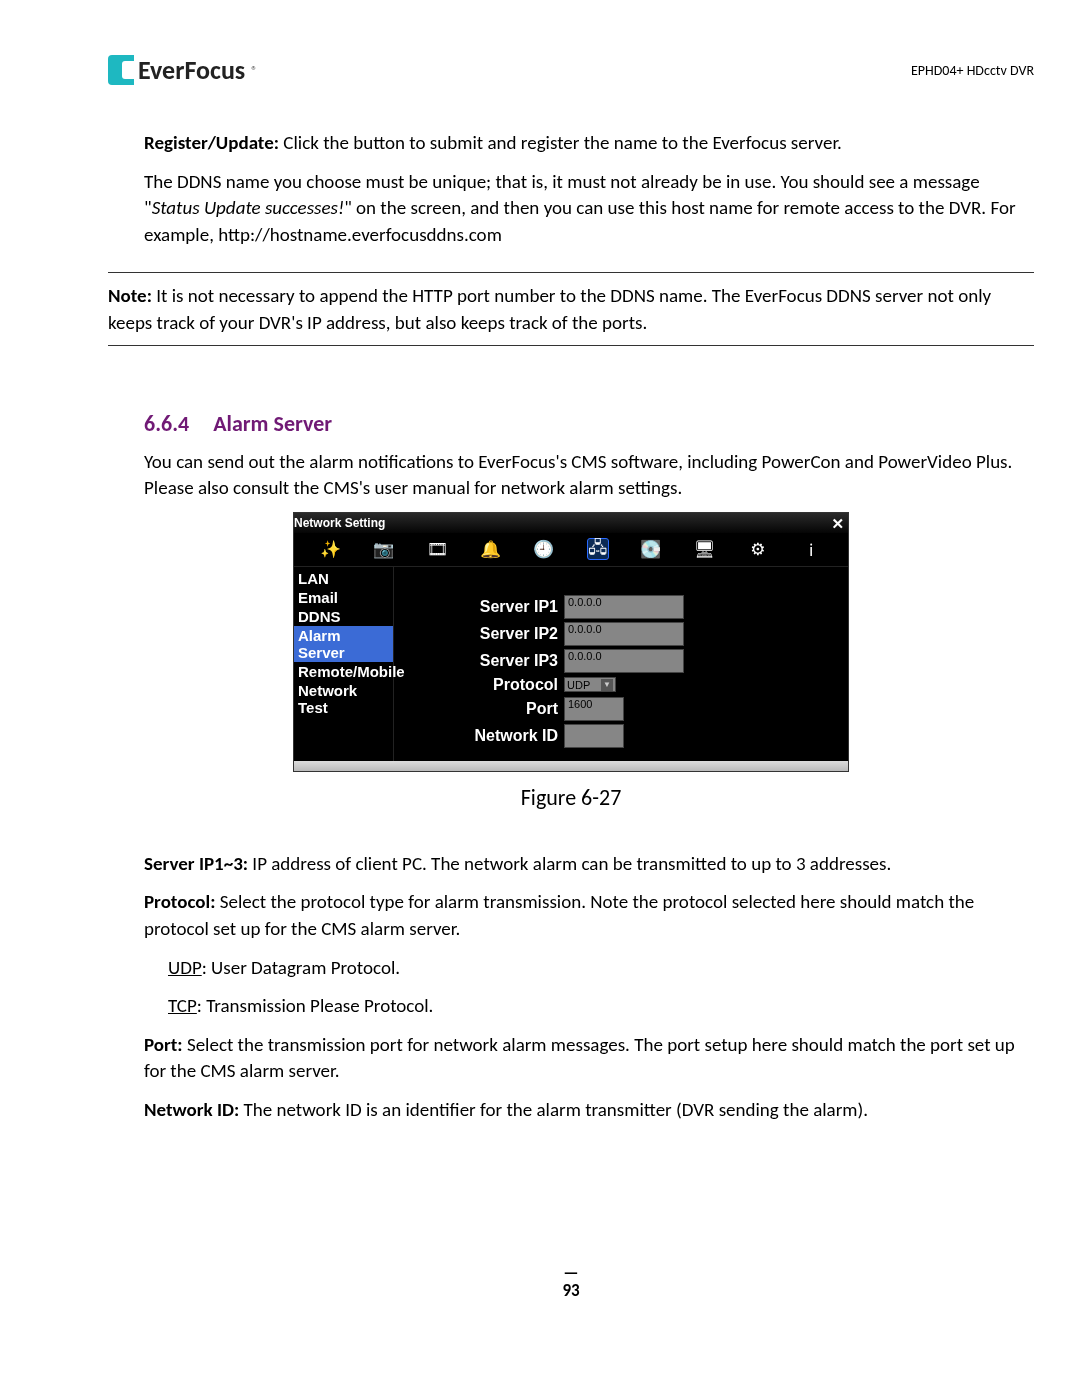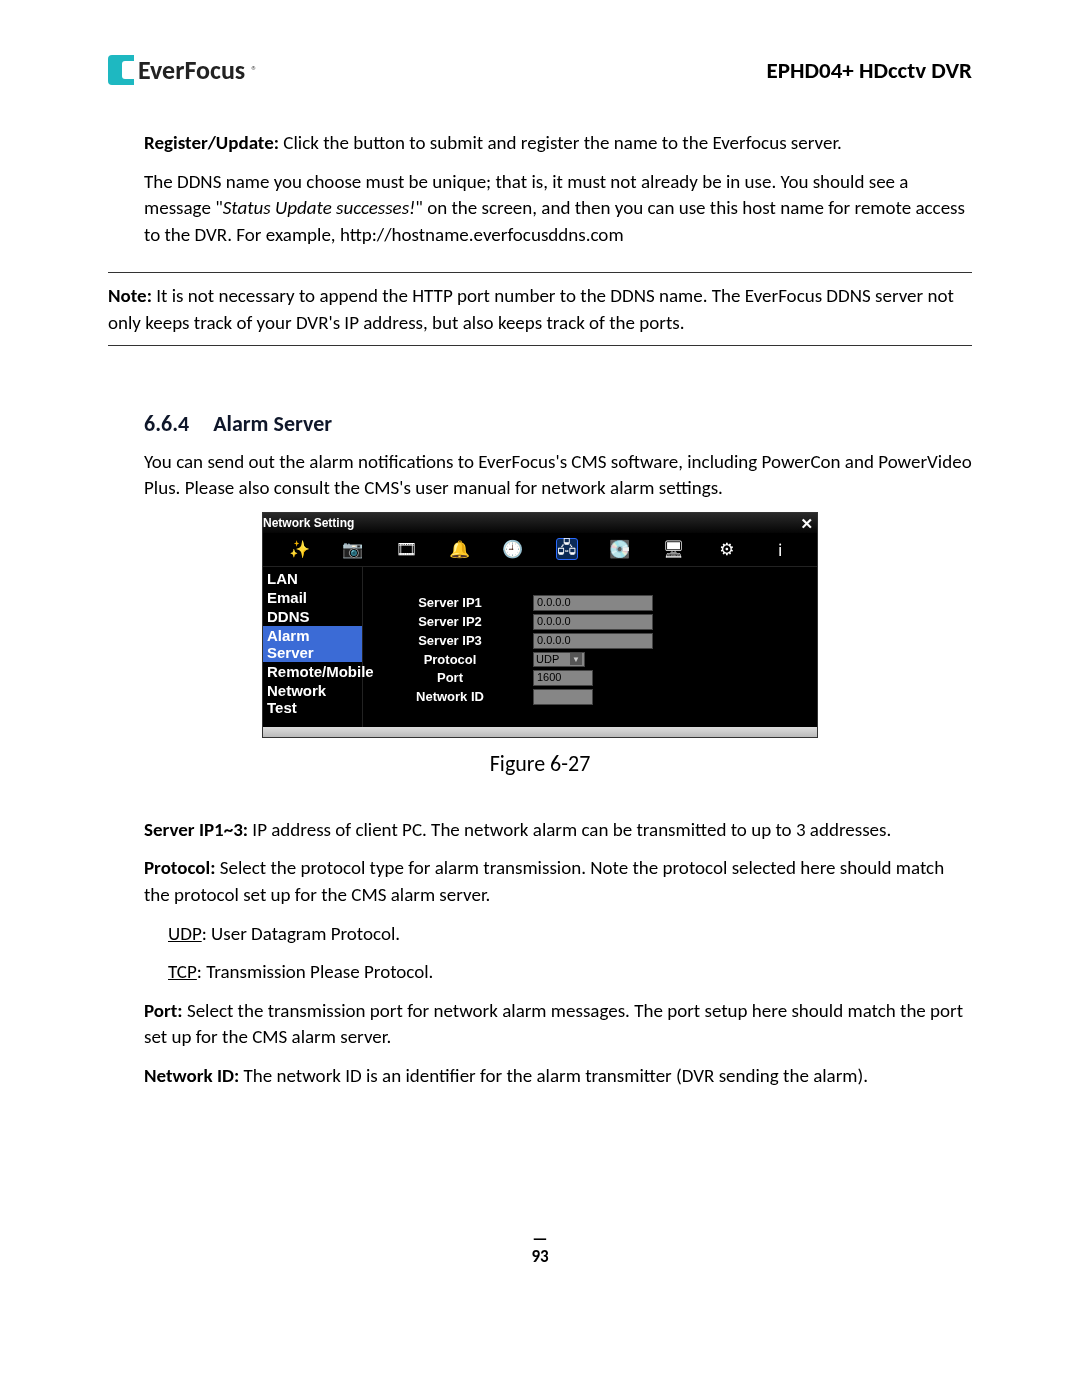--- a/index.html
+++ b/index.html
@@ -7,21 +7,21 @@
     margin: 0;
     padding: 0;
     font-family: Calibri, "Segoe UI", Arial, sans-serif;
     font-size: 19px;
     color: #000;
     background: #fff;
     width: 1080px;
   }
   .page {
     width: 1080px;
-    padding: 54px 108px 30px 108px;
+    padding: 54px 46px 30px 108px;
     position: relative;
   }
   .header-row {
     display: flex;
     justify-content: space-between;
     align-items: center;
     margin-bottom: 44px;
   }
   .logo {
     display: flex;
@@ -50,38 +50,38 @@
     font-size: 26px;
     color: #222;
   }
   .logo-r {
     font-size: 12px;
     vertical-align: super;
     margin-left: 2px;
     color: #555;
   }
   .product-title {
-    font-weight: bold;
-    font-size: 23px;
+    font-weight: normal;
+    font-size: 14px;
   }
   .body-text {
     margin: 12px 0 6px 0;
     line-height: 1.4;
     padding-left: 36px;
   }
   .note-box {
     border-top: 1px solid #333;
     border-bottom: 1px solid #333;
     padding: 10px 0 8px 0;
     margin-top: 24px;
     margin-bottom: 64px;
     line-height: 1.4;
   }
   .section-heading {
-    color: #0f172a;
+    color: #701a75;
     font-weight: bold;
     font-size: 22px;
     margin: 0 0 10px 36px;
   }
   .section-num { margin-right: 24px; }
   .italic { font-style: italic; }
   .bold { font-weight: bold; }
   .underline { text-decoration: underline; }
   .indent2 { padding-left: 60px; }
 
@@ -162,28 +162,28 @@
     flex: 1;
     padding: 28px 10px 10px 10px;
   }
   .dvr-row {
     display: flex;
     align-items: center;
     margin-bottom: 3px;
   }
   .dvr-label {
     width: 160px;
-    text-align: center;
+    text-align: right;
     padding-right: 6px;
-    font-size: 13px;
+    font-size: 16px;
     font-weight: bold;
   }
   .dvr-input {
     width: 120px;
-    height: 16px;
+    height: 24px;
     background: #868686;
     border: 1px solid #444;
     color: #000;
     font-size: 11px;
     padding: 0 3px;
   }
   .dvr-input.narrow { width: 60px; }
   .dvr-select {
     width: 52px;
     height: 15px;

